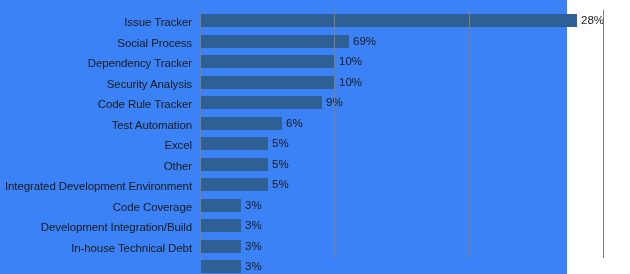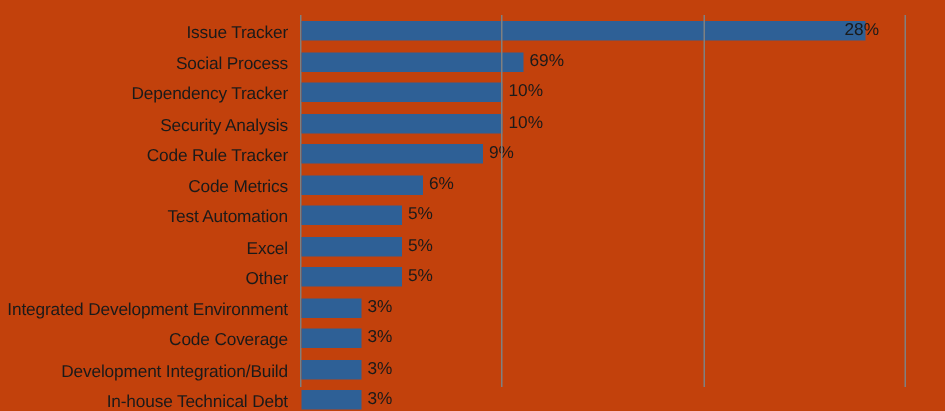--- a/index.html
+++ b/index.html
@@ -4,22 +4,22 @@
 <style>
   html,body{margin:0;padding:0;}
   body{
     width:630px;height:274px;
     background:#ffffff;
     font-family:"Liberation Sans", sans-serif;
     overflow:hidden;
   }
   #chart-root{
     position:relative;
-    width:630px;height:274px;
-    background:#c2410c;
+    width:567px;height:274px;
+    background:#3b82f6;
   }
   
   #label-column{
     position:absolute;
     left:0;top:12px;
     width:196px;
   }
   .cat-label{
     height:20.5px;
     line-height:20.5px;
@@ -81,41 +81,40 @@
 <body>
 
 <div id="chart-root">
 
   <div id="label-column">
       <div class="cat-label">Issue Tracker</div>
       <div class="cat-label">Social Process</div>
       <div class="cat-label">Dependency Tracker</div>
       <div class="cat-label">Security Analysis</div>
       <div class="cat-label">Code Rule Tracker</div>
-      <div class="cat-label">Code Metrics</div>
       <div class="cat-label">Test Automation</div>
       <div class="cat-label">Excel</div>
       <div class="cat-label">Other</div>
       <div class="cat-label">Integrated Development Environment</div>
       <div class="cat-label">Code Coverage</div>
       <div class="cat-label">Development Integration/Build</div>
       <div class="cat-label">In-house Technical Debt</div>
     </div>
 
   <div id="plot-area">
     <div id="y-axis-line"></div>
     <div id="gridlines-layer">
         <div class="gridline" style="left: 134px; background: rgb(128, 128, 128);"></div>
         <div class="gridline" style="left: 269px; background: rgb(128, 128, 128);"></div>
         <div class="gridline" style="left: 403px; background: rgb(128, 128, 128);"></div>
       </div>
     <div id="bars-layer">
         <div class="bar-row">
           <div class="bar" style="width: 376px; background: rgb(46, 96, 150);"></div>
-          <div class="bar-value" style="left: 362px;">28%</div>
+          <div class="bar-value" style="left: 380px;">28%</div>
         </div>
         <div class="bar-row">
           <div class="bar" style="width: 148px; background: rgb(46, 96, 150);"></div>
           <div class="bar-value" style="left: 152px;">69%</div>
         </div>
         <div class="bar-row">
           <div class="bar" style="width: 134px; background: rgb(46, 96, 150);"></div>
           <div class="bar-value" style="left: 138px;">10%</div>
         </div>
         <div class="bar-row">

